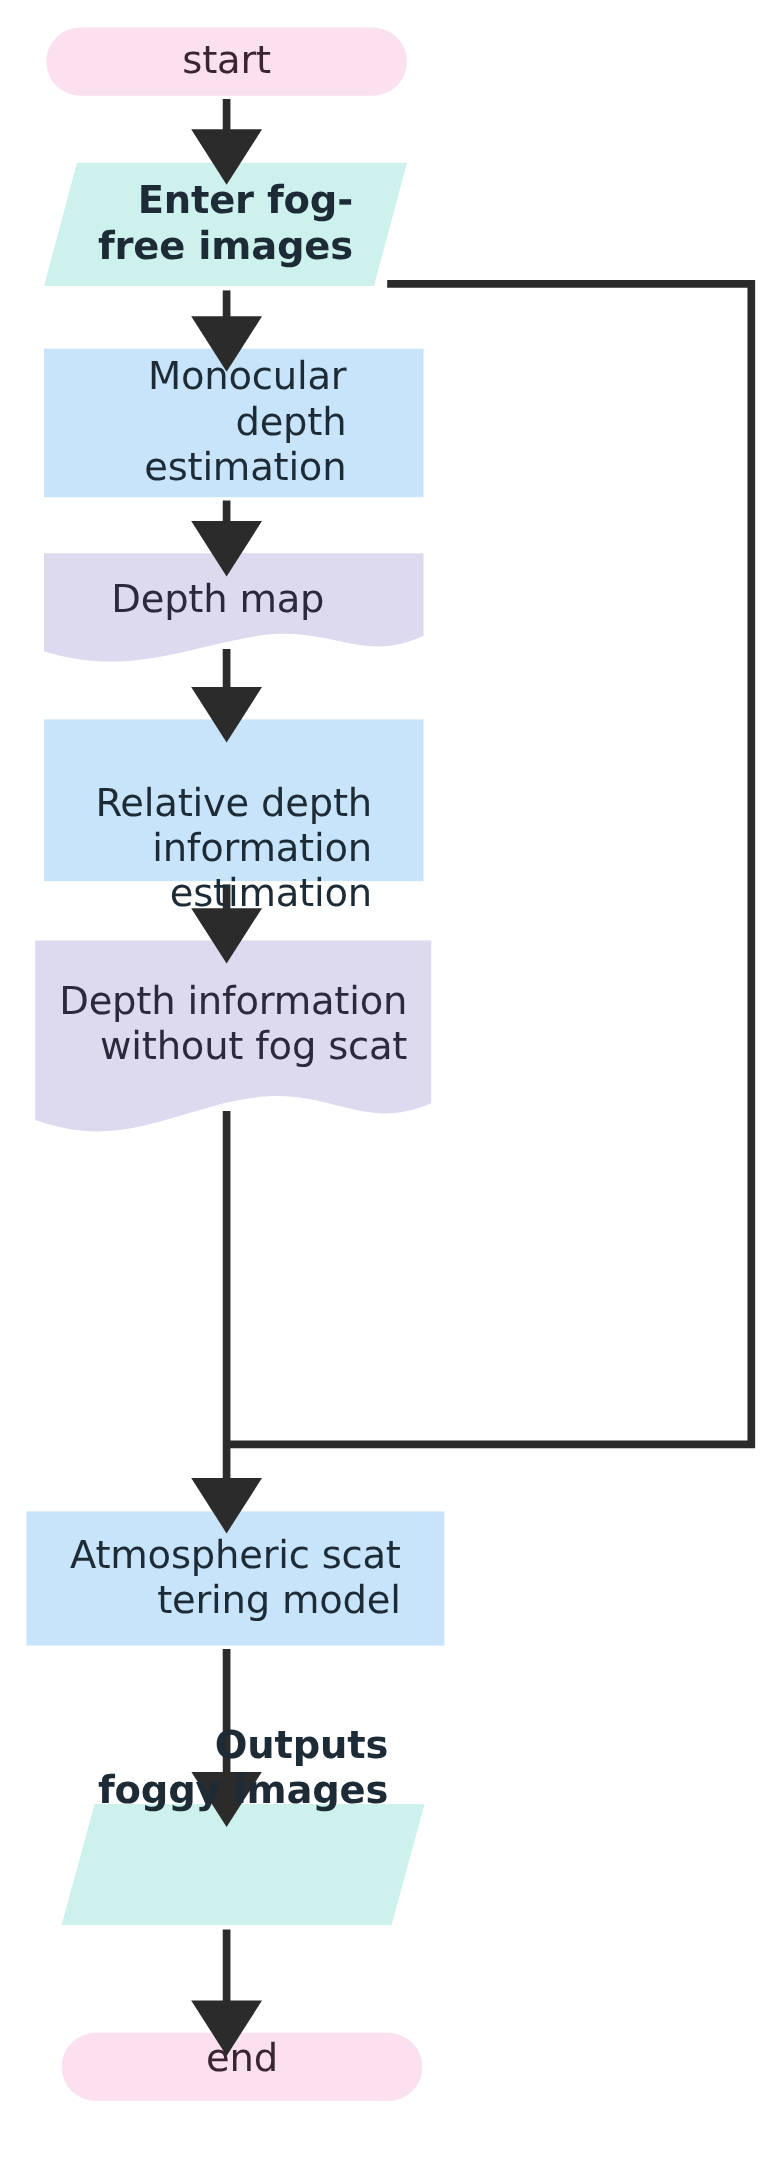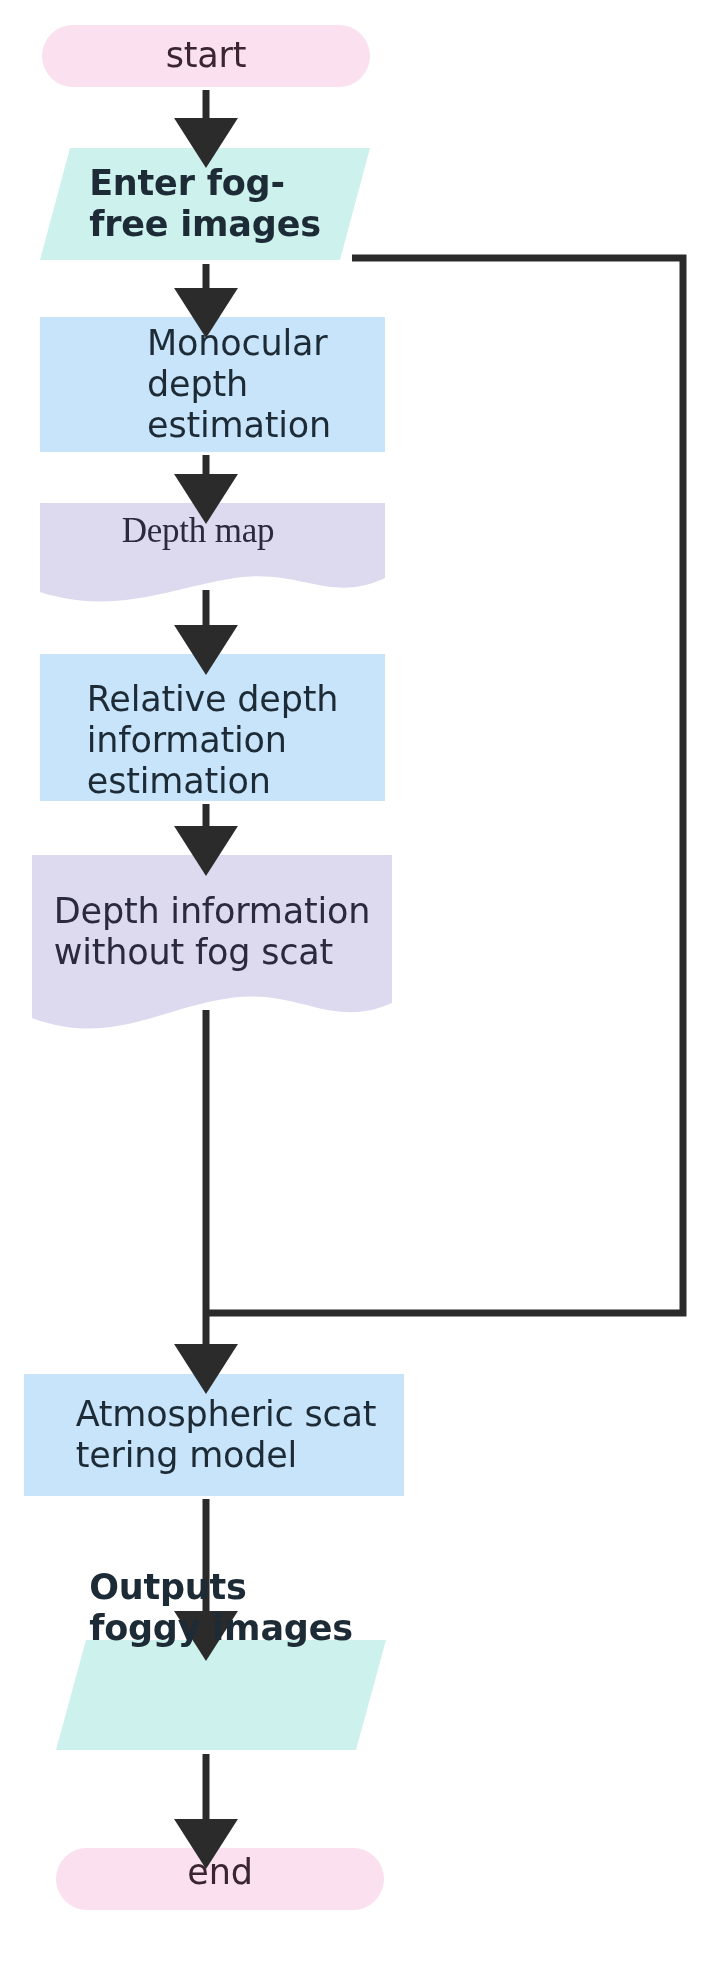--- a/index.html
+++ b/index.html
@@ -18,21 +18,21 @@
     position: absolute;
     top: 0; left: 0;
     width: 704px;
     height: 1964px;
   }
   .node-label {
     position: absolute;
     display: flex;
     align-items: center;
     justify-content: center;
-    text-align: left;
+    text-align: right;
     color: #1d2b36;
     font-family: "DejaVu Sans", sans-serif;
     font-weight: 400;
     line-height: 1.18;
     white-space: pre-line;
     pointer-events: none;
     letter-spacing: -0.2px;
   }
   .lbl-terminal { font-size: 35px; color: #3a2530; }
   .lbl-io       { font-size: 35px; font-weight: bold; }
@@ -87,32 +87,32 @@
 
     <path d="M352,258 L683,258 L683,1313 L206,1313"></path>
   </g>
 </svg>
 
 <div class="node-label lbl-terminal" style="left:42px; top:25px; width:328px; height:62px;">start</div>
 
 <div class="node-label lbl-io" style="left:40px; top:148px; width:330px; height:112px;">Enter  fog-
 free images</div>
 
-<div class="node-label lbl-process" style="left:40px; top:317px; width:398px; height:135px;">Monocular
+<div class="node-label lbl-process" style="left:24px; top:317px; width:398px; height:135px;">Monocular
 depth
 estimation</div>
 
-<div class="node-label lbl-doc" style="left:40px; top:488px; width:316px; height:85px;font-family:Liberation Serif, serif;">Depth map</div>
+<div class="node-label lbl-doc" style="left:40px; top:503px; width:316px; height:85px;">Depth map</div>
 
-<div class="node-label lbl-process" style="left:40px; top:650px; width:345px; height:181px;">Relative depth
+<div class="node-label lbl-process" style="left:40px; top:682px; width:345px; height:181px;">Relative depth
 information
 estimation</div>
 
 <div class="node-label lbl-doc" style="left:32px; top:862px; width:360px; height:140px;">Depth information
 without fog scat</div>
 
-<div class="node-label lbl-process" style="left:36px; top:1374px; width:380px; height:122px;">Atmospheric scat
+<div class="node-label lbl-process" style="left:24px; top:1374px; width:380px; height:122px;">Atmospheric scat
 tering model</div>
 
 <div class="node-label lbl-io" style="left:56px; top:1553px; width:330px; height:110px;">Outputs
 foggy images</div>
 
 <div class="node-label lbl-terminal" style="left:56px; top:1848px; width:328px; height:50px;">end</div>
 
 </body></html>

